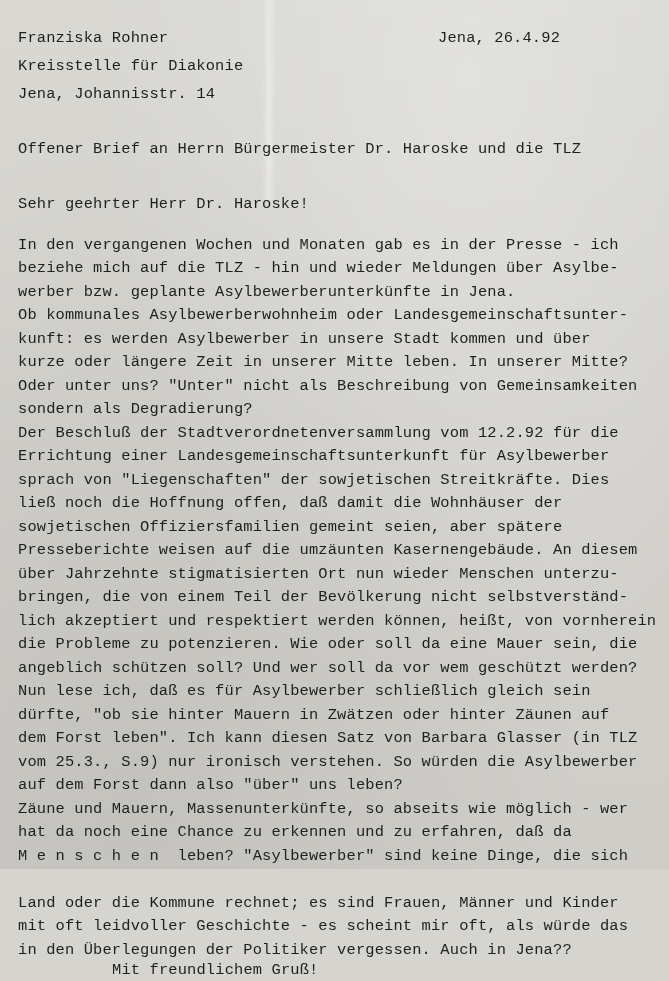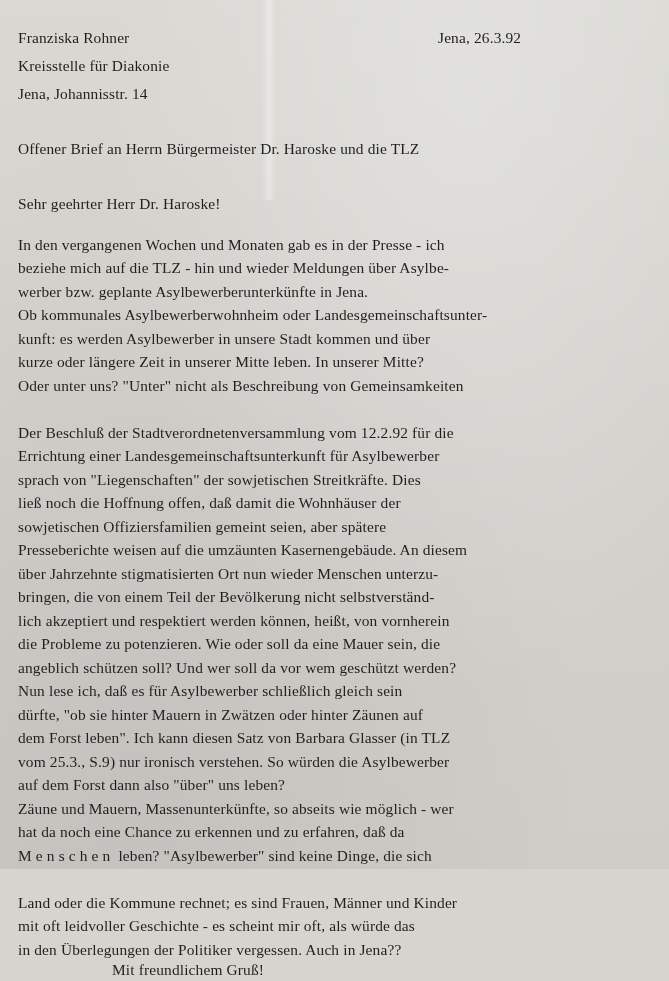--- a/index.html
+++ b/index.html
@@ -13,21 +13,21 @@
       background: #d6d4cf;
     }
     .page {
       position: relative;
       width: 669px;
       height: 869px;
       background:
         radial-gradient(ellipse at 70% 10%, rgba(255,255,255,0.25), rgba(255,255,255,0) 55%),
         radial-gradient(ellipse at 20% 90%, rgba(0,0,0,0.06), rgba(0,0,0,0) 60%),
         linear-gradient(180deg, #d9d8d3 0%, #d3d1cc 50%, #cfcdc8 100%);
-      font-family: Liberation Serif, serif;
+      font-family: Liberation Mono, monospace;
       color: #1f1f1f;
       font-size: 15.4px;
       letter-spacing: 0.15px;
     }
     .line {
       position: absolute;
       left: 18px;
       white-space: pre;
       line-height: 20px;
     }
@@ -50,33 +50,34 @@
 </head>
 <body>
 
 <div class="page">
   <div class="fold"></div>
 
   <div class="line" style="top:28px">Franziska Rohner</div>
   <div class="line" style="top:56px">Kreisstelle für Diakonie</div>
   <div class="line" style="top:84px">Jena, Johannisstr. 14</div>
 
-  <div class="date">Jena, 26.3.92</div>
+  <div class="date">Jena, 26.4.92</div>
 
   <div class="line" style="top:139px">Offener Brief an Herrn Bürgermeister Dr. Haroske und die TLZ</div>
 
   <div class="line" style="top:194px">Sehr geehrter Herr Dr. Haroske!</div>
 
   <div class="line" style="top:235px">In den vergangenen Wochen und Monaten gab es in der Presse - ich</div>
   <div class="line" style="top:258px">beziehe mich auf die TLZ - hin und wieder Meldungen über Asylbe-</div>
   <div class="line" style="top:282px">werber bzw. geplante Asylbewerberunterkünfte in Jena.</div>
   <div class="line" style="top:305px">Ob kommunales Asylbewerberwohnheim oder Landesgemeinschaftsunter-</div>
   <div class="line" style="top:329px">kunft: es werden Asylbewerber in unsere Stadt kommen und über</div>
   <div class="line" style="top:352px">kurze oder längere Zeit in unserer Mitte leben. In unserer Mitte?</div>
   <div class="line" style="top:376px">Oder unter uns? "Unter" nicht als Beschreibung von Gemeinsamkeiten</div>
+  <div class="line" style="top:399px">sondern als Degradierung?</div>
   <div class="line" style="top:423px">Der Beschluß der Stadtverordnetenversammlung vom 12.2.92 für die</div>
   <div class="line" style="top:446px">Errichtung einer Landesgemeinschaftsunterkunft für Asylbewerber</div>
   <div class="line" style="top:470px">sprach von "Liegenschaften" der sowjetischen Streitkräfte. Dies</div>
   <div class="line" style="top:493px">ließ noch die Hoffnung offen, daß damit die Wohnhäuser der</div>
   <div class="line" style="top:517px">sowjetischen Offiziersfamilien gemeint seien, aber spätere</div>
   <div class="line" style="top:540px">Presseberichte weisen auf die umzäunten Kasernengebäude. An diesem</div>
   <div class="line" style="top:564px">über Jahrzehnte stigmatisierten Ort nun wieder Menschen unterzu-</div>
   <div class="line" style="top:587px">bringen, die von einem Teil der Bevölkerung nicht selbstverständ-</div>
   <div class="line" style="top:611px">lich akzeptiert und respektiert werden können, heißt, von vornherein</div>
   <div class="line" style="top:634px">die Probleme zu potenzieren. Wie oder soll da eine Mauer sein, die</div>

